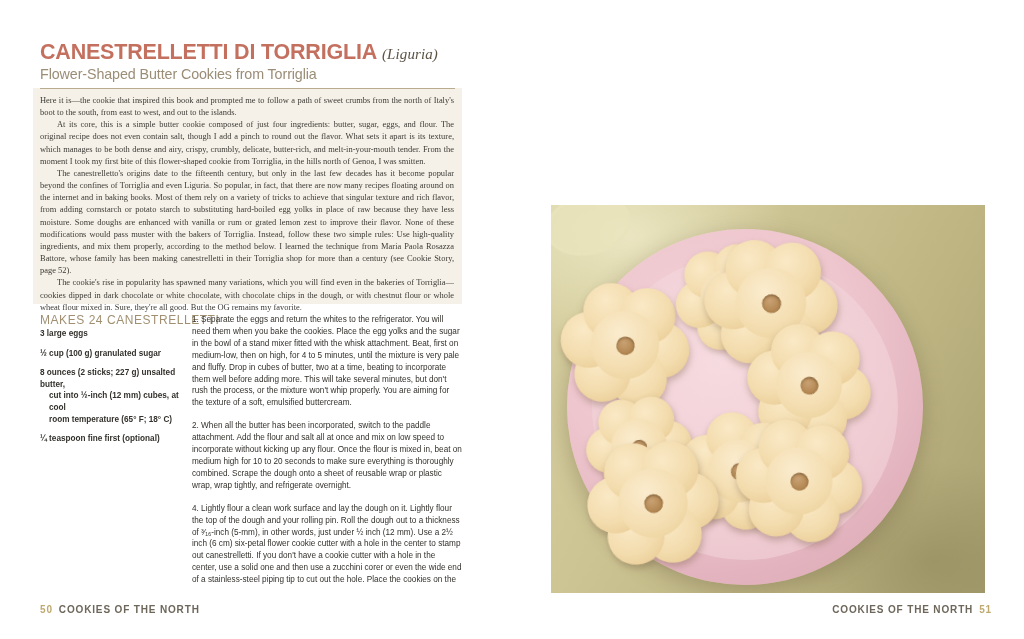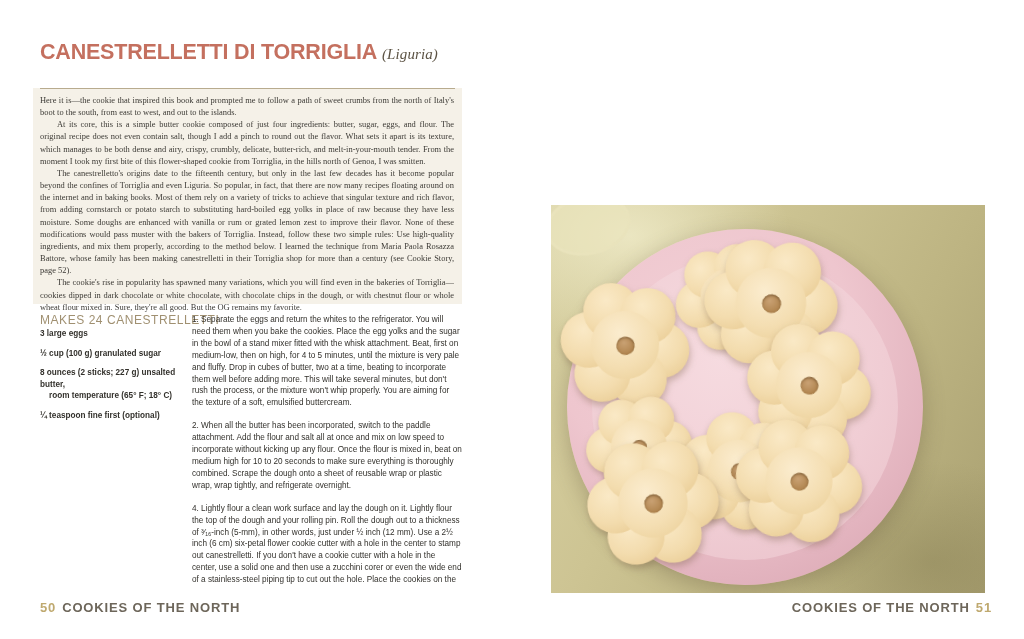--- a/index.html
+++ b/index.html
@@ -203,21 +203,21 @@
     margin: -7.5px 0 0 -7.5px;
     border-radius: 50%;
     background: radial-gradient(circle at 40% 36%, #c9a173 0%, #b1854f 70%, #94693a 100%);
     box-shadow: inset 0 1px 2px rgba(80,55,25,.55);
   }
 
   
   .footer-left, .footer-right {
     position: absolute;
     bottom: 24px;
-    font-size: 13px;
+    font-size: 10px;
     font-weight: bold;
     letter-spacing: 0.85px;
     color: #6d665a;
     white-space: nowrap;
   }
   .footer-left { left: 40px; }
   .footer-right { right: 32px; }
   .folio { color: #bfa96f; }
   .footer-left .folio { margin-right: 6px; }
   .footer-right .folio { margin-left: 6px; }
@@ -226,20 +226,21 @@
 <body>
 
 <div class="spread">
 
   <div class="page-left">
 
     <div class="recipe-title">
       <span>CANESTRELLETTI DI TORRIGLIA</span><span class="region">(Liguria)</span>
     </div>
 
+    <div class="recipe-subtitle">Flower-Shaped Butter Cookies from Torriglia</div>
 
     <div class="intro-panel"></div>
     <div class="intro-rule"></div>
 
     <div class="intro-text">
       <p>Here it is—the cookie that inspired this book and prompted me to follow a path of sweet crumbs from the north of Italy's boot to the south, from east to west, and out to the islands.</p>
       <p class="indent">At its core, this is a simple butter cookie composed of just four ingredients: butter, sugar, eggs, and flour. The original recipe does not even contain salt, though I add a pinch to round out the flavor. What sets it apart is its texture, which manages to be both dense and airy, crispy, crumbly, delicate, butter-rich, and melt-in-your-mouth tender. From the moment I took my first bite of this flower-shaped cookie from Torriglia, in the hills north of Genoa, I was smitten.</p>
       <p class="indent">The canestrelletto's origins date to the fifteenth century, but only in the last few decades has it become popular beyond the confines of Torriglia and even Liguria. So popular, in fact, that there are now many recipes floating around on the internet and in baking books. Most of them rely on a variety of tricks to achieve that singular texture and rich flavor, from adding cornstarch or potato starch to substituting hard-boiled egg yolks in place of raw because they have less moisture. Some doughs are enhanced with vanilla or rum or grated lemon zest to improve their flavor. None of these modifications would pass muster with the bakers of Torriglia. Instead, follow these two simple rules: Use high-quality ingredients, and mix them properly, according to the method below. I learned the technique from Maria Paola Rosazza Battore, whose family has been making canestrelletti in their Torriglia shop for more than a century (see Cookie Story, page 52).</p>
       <p class="indent">The cookie's rise in popularity has spawned many variations, which you will find even in the bakeries of Torriglia—cookies dipped in dark chocolate or white chocolate, with chocolate chips in the dough, or with chestnut flour or whole wheat flour mixed in. Sure, they're all good. But the OG remains my favorite.</p>
     </div>
@@ -248,20 +249,21 @@
 
     <div class="ingredients">
       <div class="ing">
         <span>3 large eggs</span>
       </div>
       <div class="ing">
         <span>½ cup (100 g) granulated sugar</span>
       </div>
       <div class="ing">
         <span>8 ounces (2 sticks; 227 g) unsalted butter,</span>
+        <span class="cont">cut into ½-inch (12 mm) cubes, at cool</span>
         <span class="cont">room temperature (65° F; 18° C)</span>
       </div>
       <div class="ing">
         <span>¼ teaspoon fine first (optional)</span>
       </div>
     </div>
 
     <div class="method">
       <div class="step">1. Separate the eggs and return the whites to the refrigerator. You will need them when you bake the cookies. Place the egg yolks and the sugar in the bowl of a stand mixer fitted with the whisk attachment. Beat, first on medium-low, then on high, for 4 to 5 minutes, until the mixture is very pale and fluffy. Drop in cubes of butter, two at a time, beating to incorporate them well before adding more. This will take several minutes, but don't rush the process, or the mixture won't whip properly. You are aiming for the texture of a soft, emulsified buttercream.</div>
       <div class="step">2. When all the butter has been incorporated, switch to the paddle attachment. Add the flour and salt all at once and mix on low speed to incorporate without kicking up any flour. Once the flour is mixed in, beat on medium high for 10 to 20 seconds to make sure everything is thoroughly combined. Scrape the dough onto a sheet of reusable wrap or plastic wrap, wrap tightly, and refrigerate overnight.</div>

